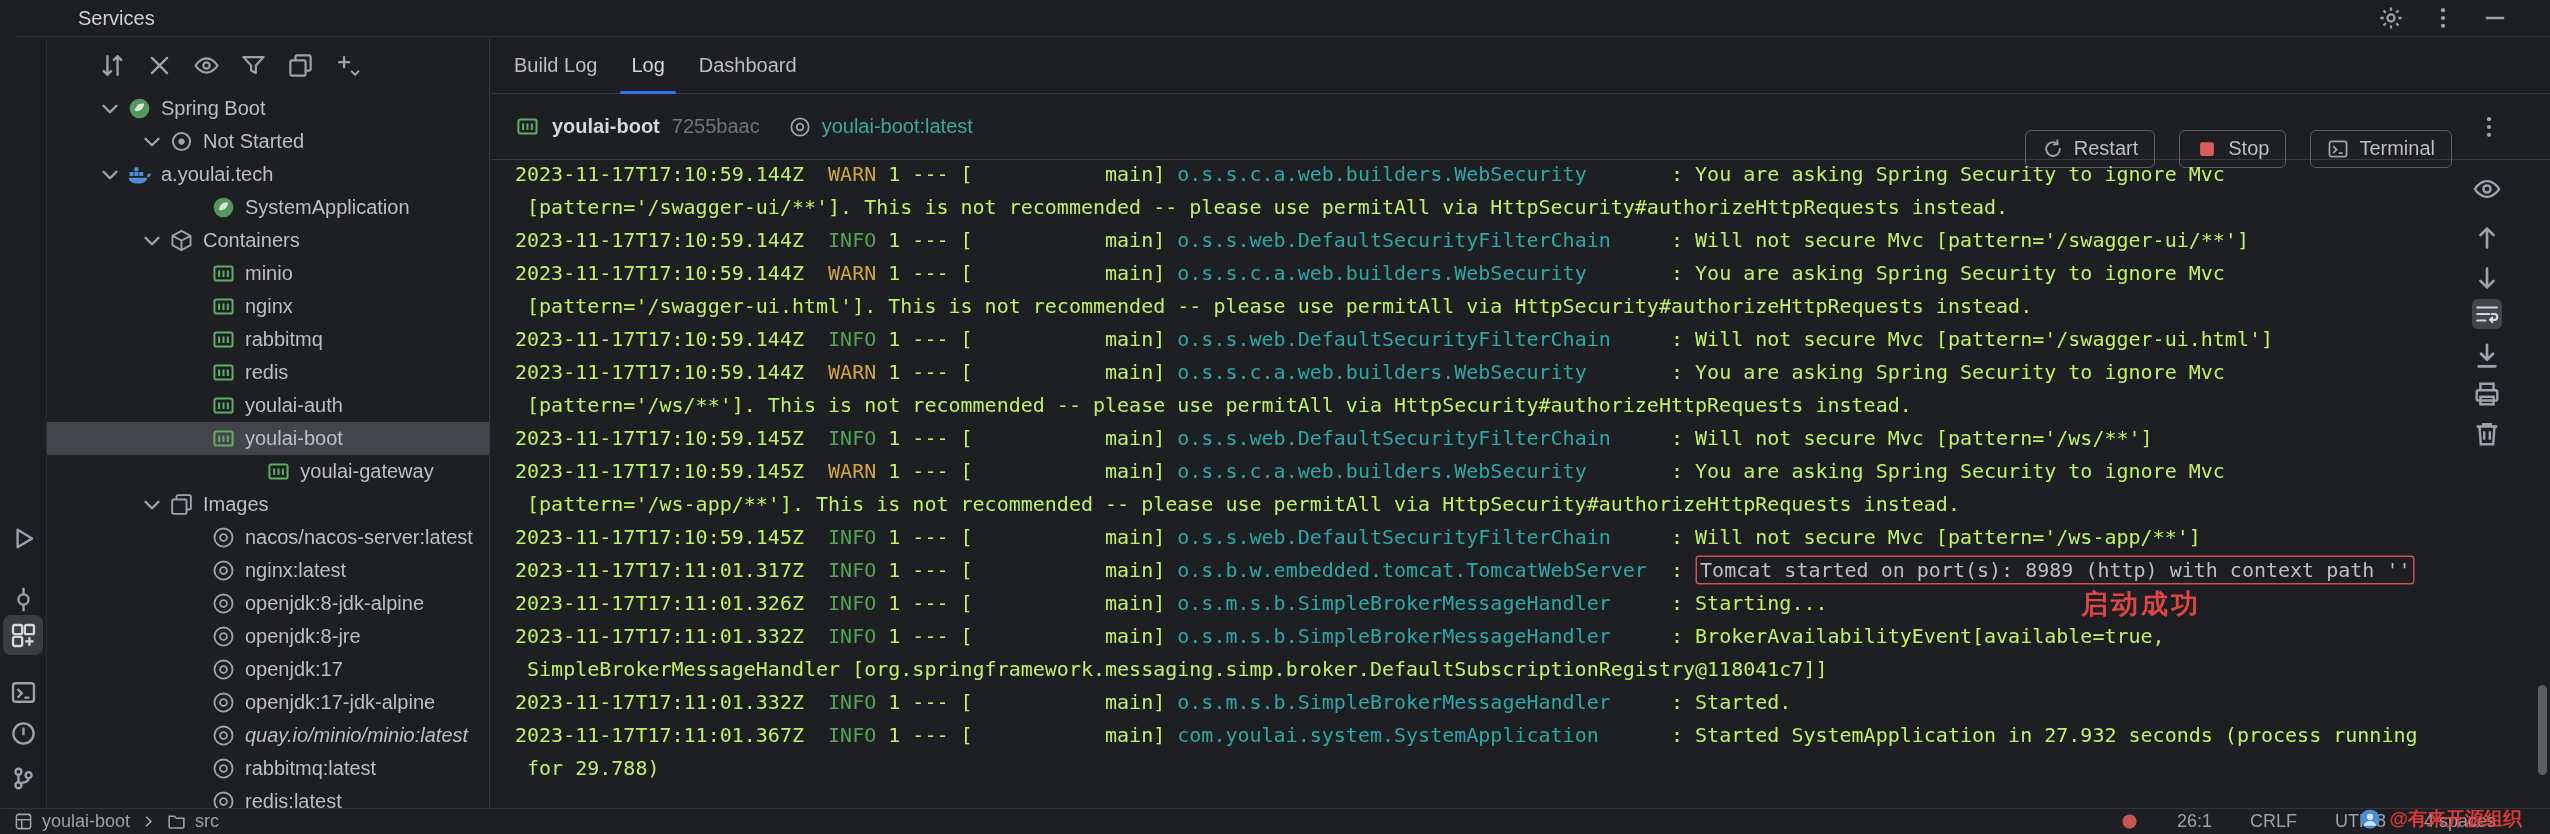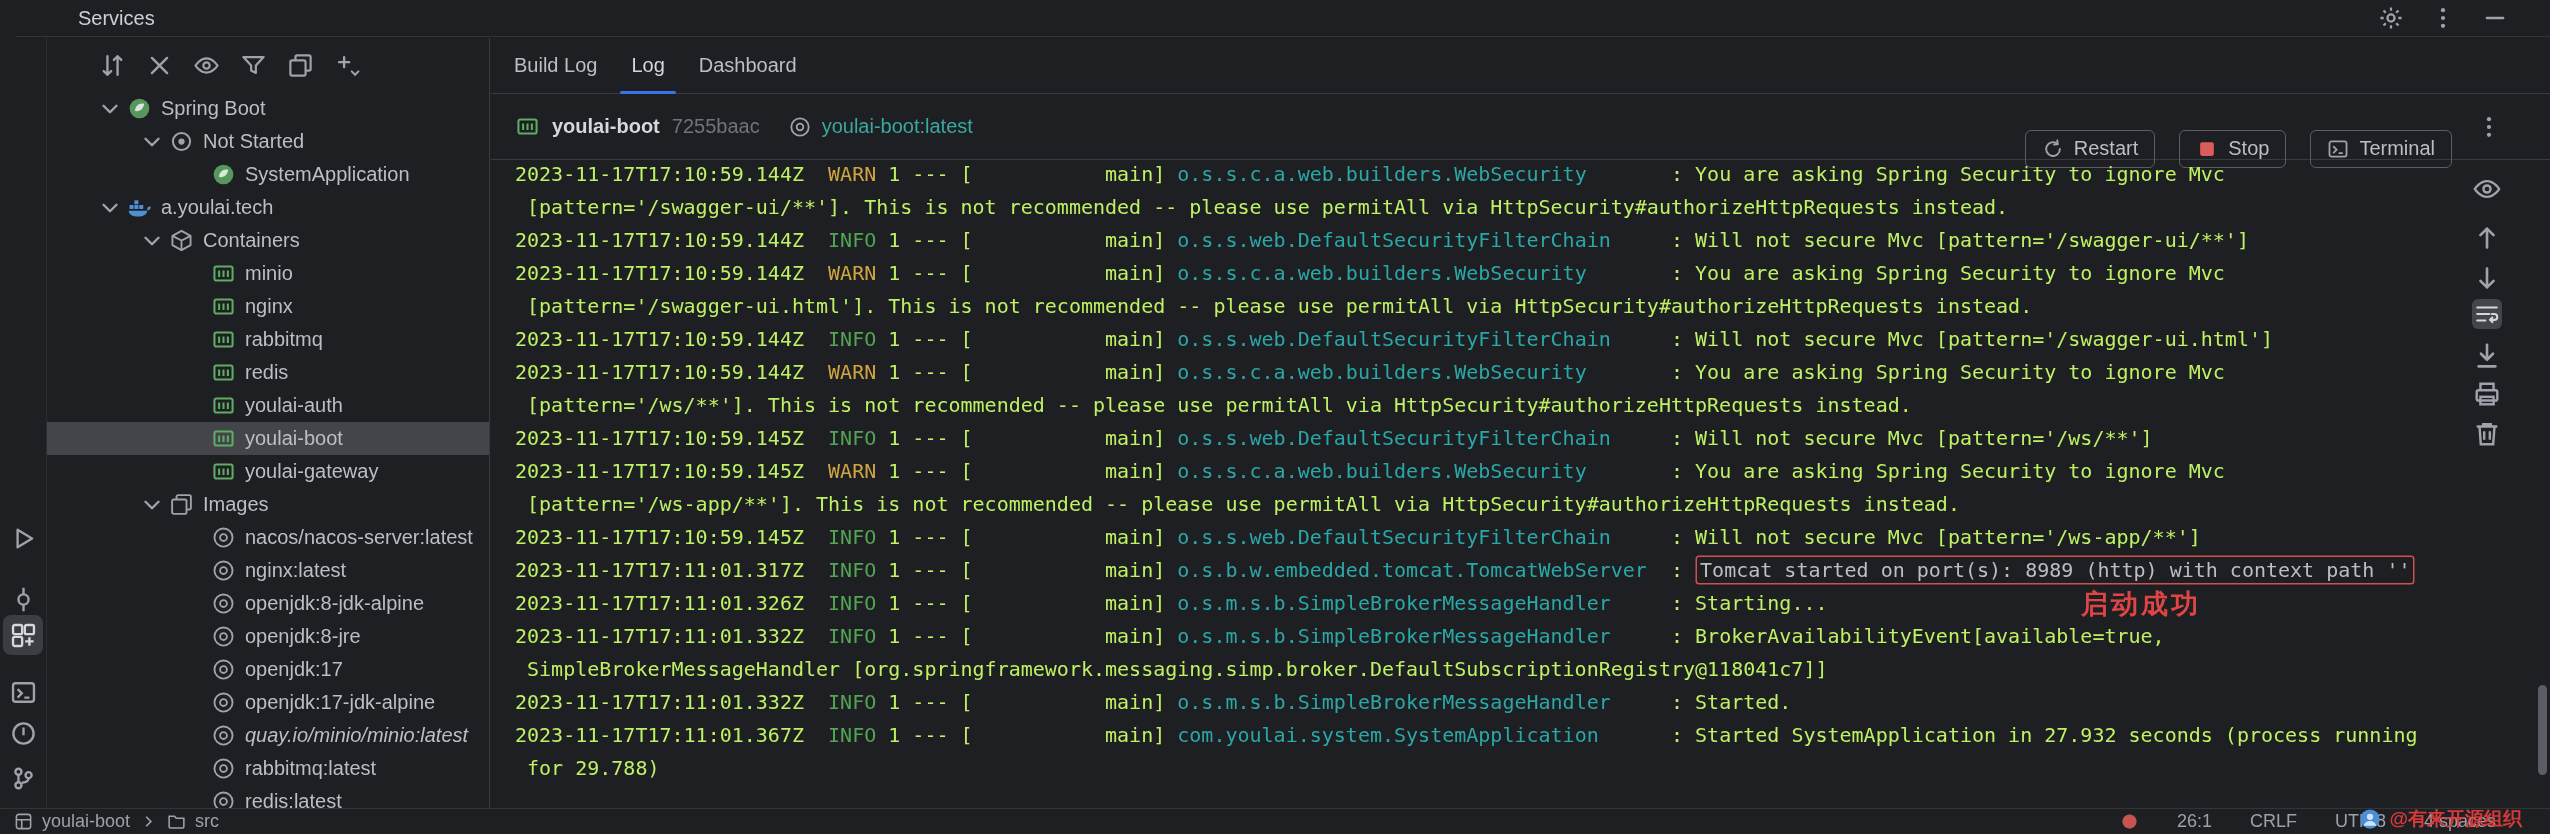--- a/index.html
+++ b/index.html
@@ -235,47 +235,47 @@
               </svg>
             </span>
             <span class="ticon icon">
               <svg viewBox="0 0 16 16" fill="none" stroke="#9ea2ab" stroke-width="1.3">
                 <circle cx="8" cy="8" r="5.5"></circle>
                 <circle cx="8" cy="8" r="2" fill="#9ea2ab" stroke="none"></circle>
               </svg>
             </span>
             <span class="tlabel">Not Started</span>
           </div>
-          <div class="tree-row" style="padding-left: 134px;">
-            <span class="chev icon"></span>
-            <span class="ticon icon">
-              <svg viewBox="0 0 16 16">
-                <circle cx="8" cy="8" r="6.3" fill="#57965c"></circle>
-                <path d="M5 9.5c3 .8 5.5-1 6-4.5-3-.8-5.5 1-6 4.5z" fill="#d7e8d8"></path>
-              </svg>
-            </span>
-            <span class="tlabel">SystemApplication</span>
-          </div>
           <div class="tree-row" style="padding-left: 50px;">
             <span class="chev icon">
               <svg viewBox="0 0 16 16">
                 <path d="M4 6l4 4 4-4" fill="none" stroke="#9ea2ab" stroke-width="1.5" stroke-linecap="round" stroke-linejoin="round"></path>
               </svg>
             </span>
             <span class="ticon icon">
               <svg viewBox="0 0 16 16" fill="#4f8fd6">
                 <rect x="1.6" y="6.4" width="2.6" height="2.6" rx=".3"></rect>
                 <rect x="4.7" y="6.4" width="2.6" height="2.6" rx=".3"></rect>
                 <rect x="7.8" y="6.4" width="2.6" height="2.6" rx=".3"></rect>
                 <rect x="4.7" y="3.3" width="2.6" height="2.6" rx=".3"></rect>
                 <path d="M1 10h11.6c1.6 0 2.4-1 2.6-2 .1-.4-.1-.7-.5-.7-.9-.1-1.7.5-1.7 1.2L13 10c-.3 2.3-2.5 3.8-6 3.8-3.6 0-5.7-1.5-6-3.8z"></path>
               </svg>
             </span>
             <span class="tlabel">a.youlai.tech</span>
           </div>
+          <div class="tree-row" style="padding-left: 134px;">
+            <span class="chev icon"></span>
+            <span class="ticon icon">
+              <svg viewBox="0 0 16 16">
+                <circle cx="8" cy="8" r="6.3" fill="#57965c"></circle>
+                <path d="M5 9.5c3 .8 5.5-1 6-4.5-3-.8-5.5 1-6 4.5z" fill="#d7e8d8"></path>
+              </svg>
+            </span>
+            <span class="tlabel">SystemApplication</span>
+          </div>
           <div class="tree-row" style="padding-left: 92px;">
             <span class="chev icon">
               <svg viewBox="0 0 16 16">
                 <path d="M4 6l4 4 4-4" fill="none" stroke="#9ea2ab" stroke-width="1.5" stroke-linecap="round" stroke-linejoin="round"></path>
               </svg>
             </span>
             <span class="ticon icon">
               <svg viewBox="0 0 16 16" fill="none" stroke="#9ea2ab" stroke-width="1.2">
                 <path d="M8 1.8 13.8 5v6L8 14.2 2.2 11V5z"></path>
                 <path d="M2.2 5 8 8l5.8-3M8 8v6"></path>
@@ -336,21 +336,21 @@
           <div class="tree-row selected" style="padding-left: 134px;">
             <span class="chev icon"></span>
             <span class="ticon icon">
               <svg viewBox="0 0 16 16" fill="none" stroke="#5fad65" stroke-width="1.3">
                 <rect x="2.2" y="3.5" width="11.6" height="9" rx="1.2"></rect>
                 <path d="M5.2 6v4.2M8 6v4.2M10.8 6v4.2"></path>
               </svg>
             </span>
             <span class="tlabel">youlai-boot</span>
           </div>
-          <div class="tree-row" style="padding-left: 134px;">
+          <div class="tree-row" style="padding-left: 134px; justify-content: center;">
             <span class="chev icon"></span>
             <span class="ticon icon">
               <svg viewBox="0 0 16 16" fill="none" stroke="#5fad65" stroke-width="1.3">
                 <rect x="2.2" y="3.5" width="11.6" height="9" rx="1.2"></rect>
                 <path d="M5.2 6v4.2M8 6v4.2M10.8 6v4.2"></path>
               </svg>
             </span>
             <span class="tlabel">youlai-gateway</span>
           </div>
           <div class="tree-row" style="padding-left: 92px;">

